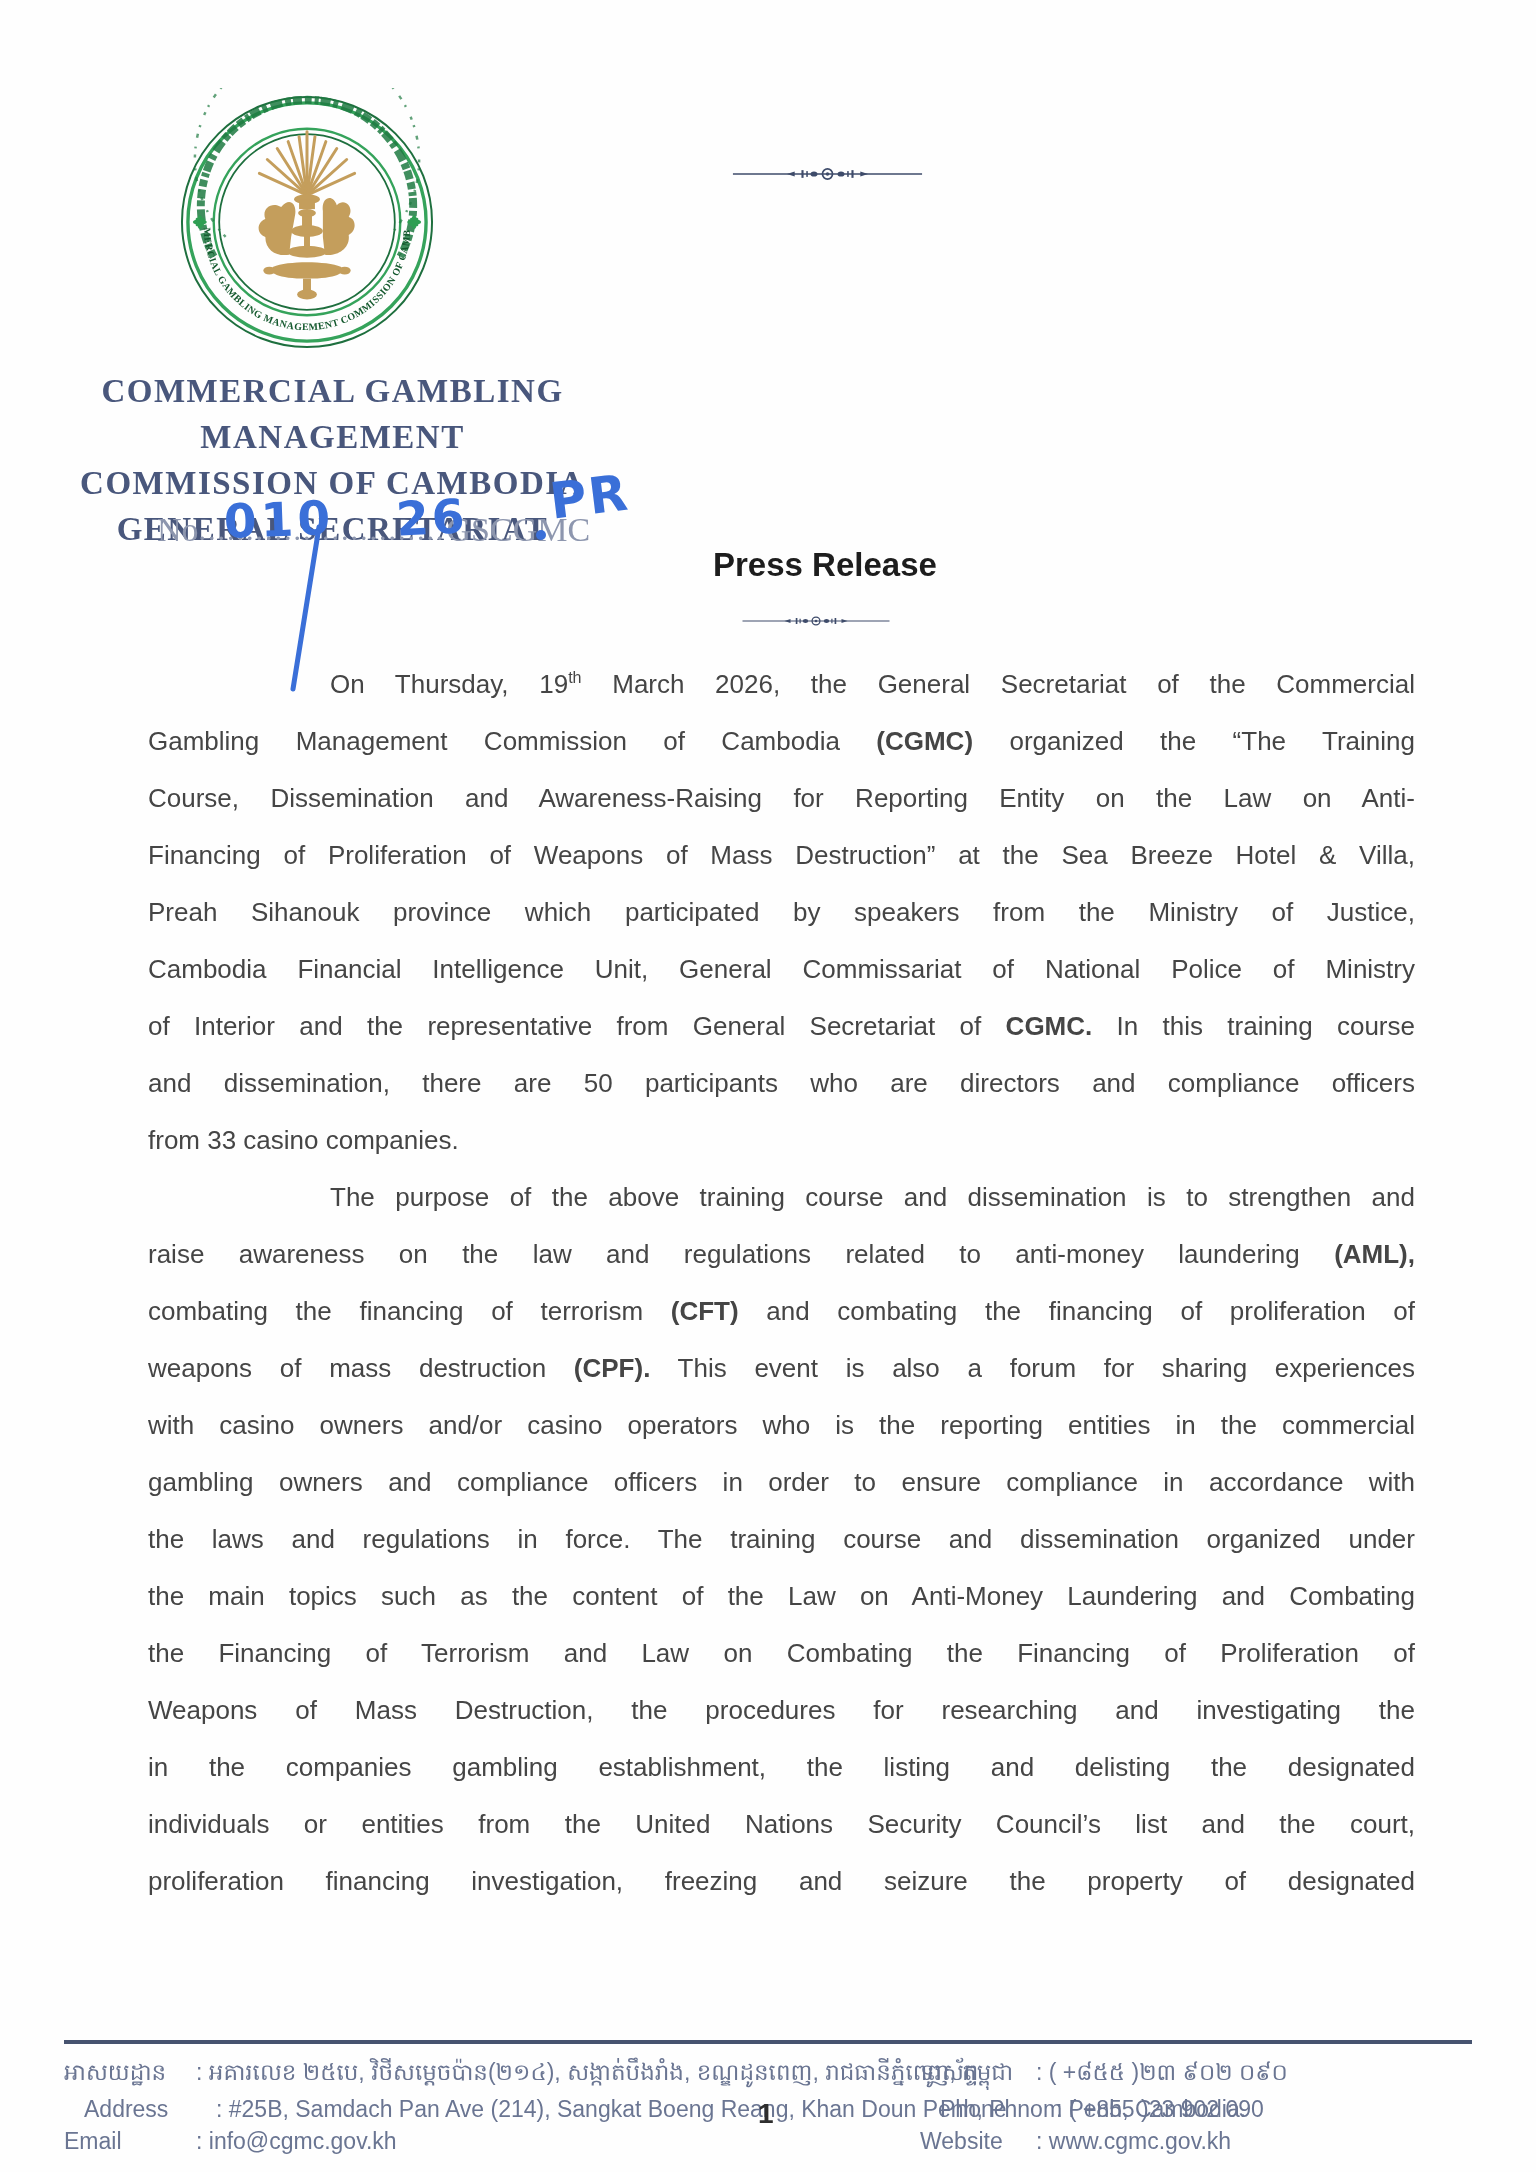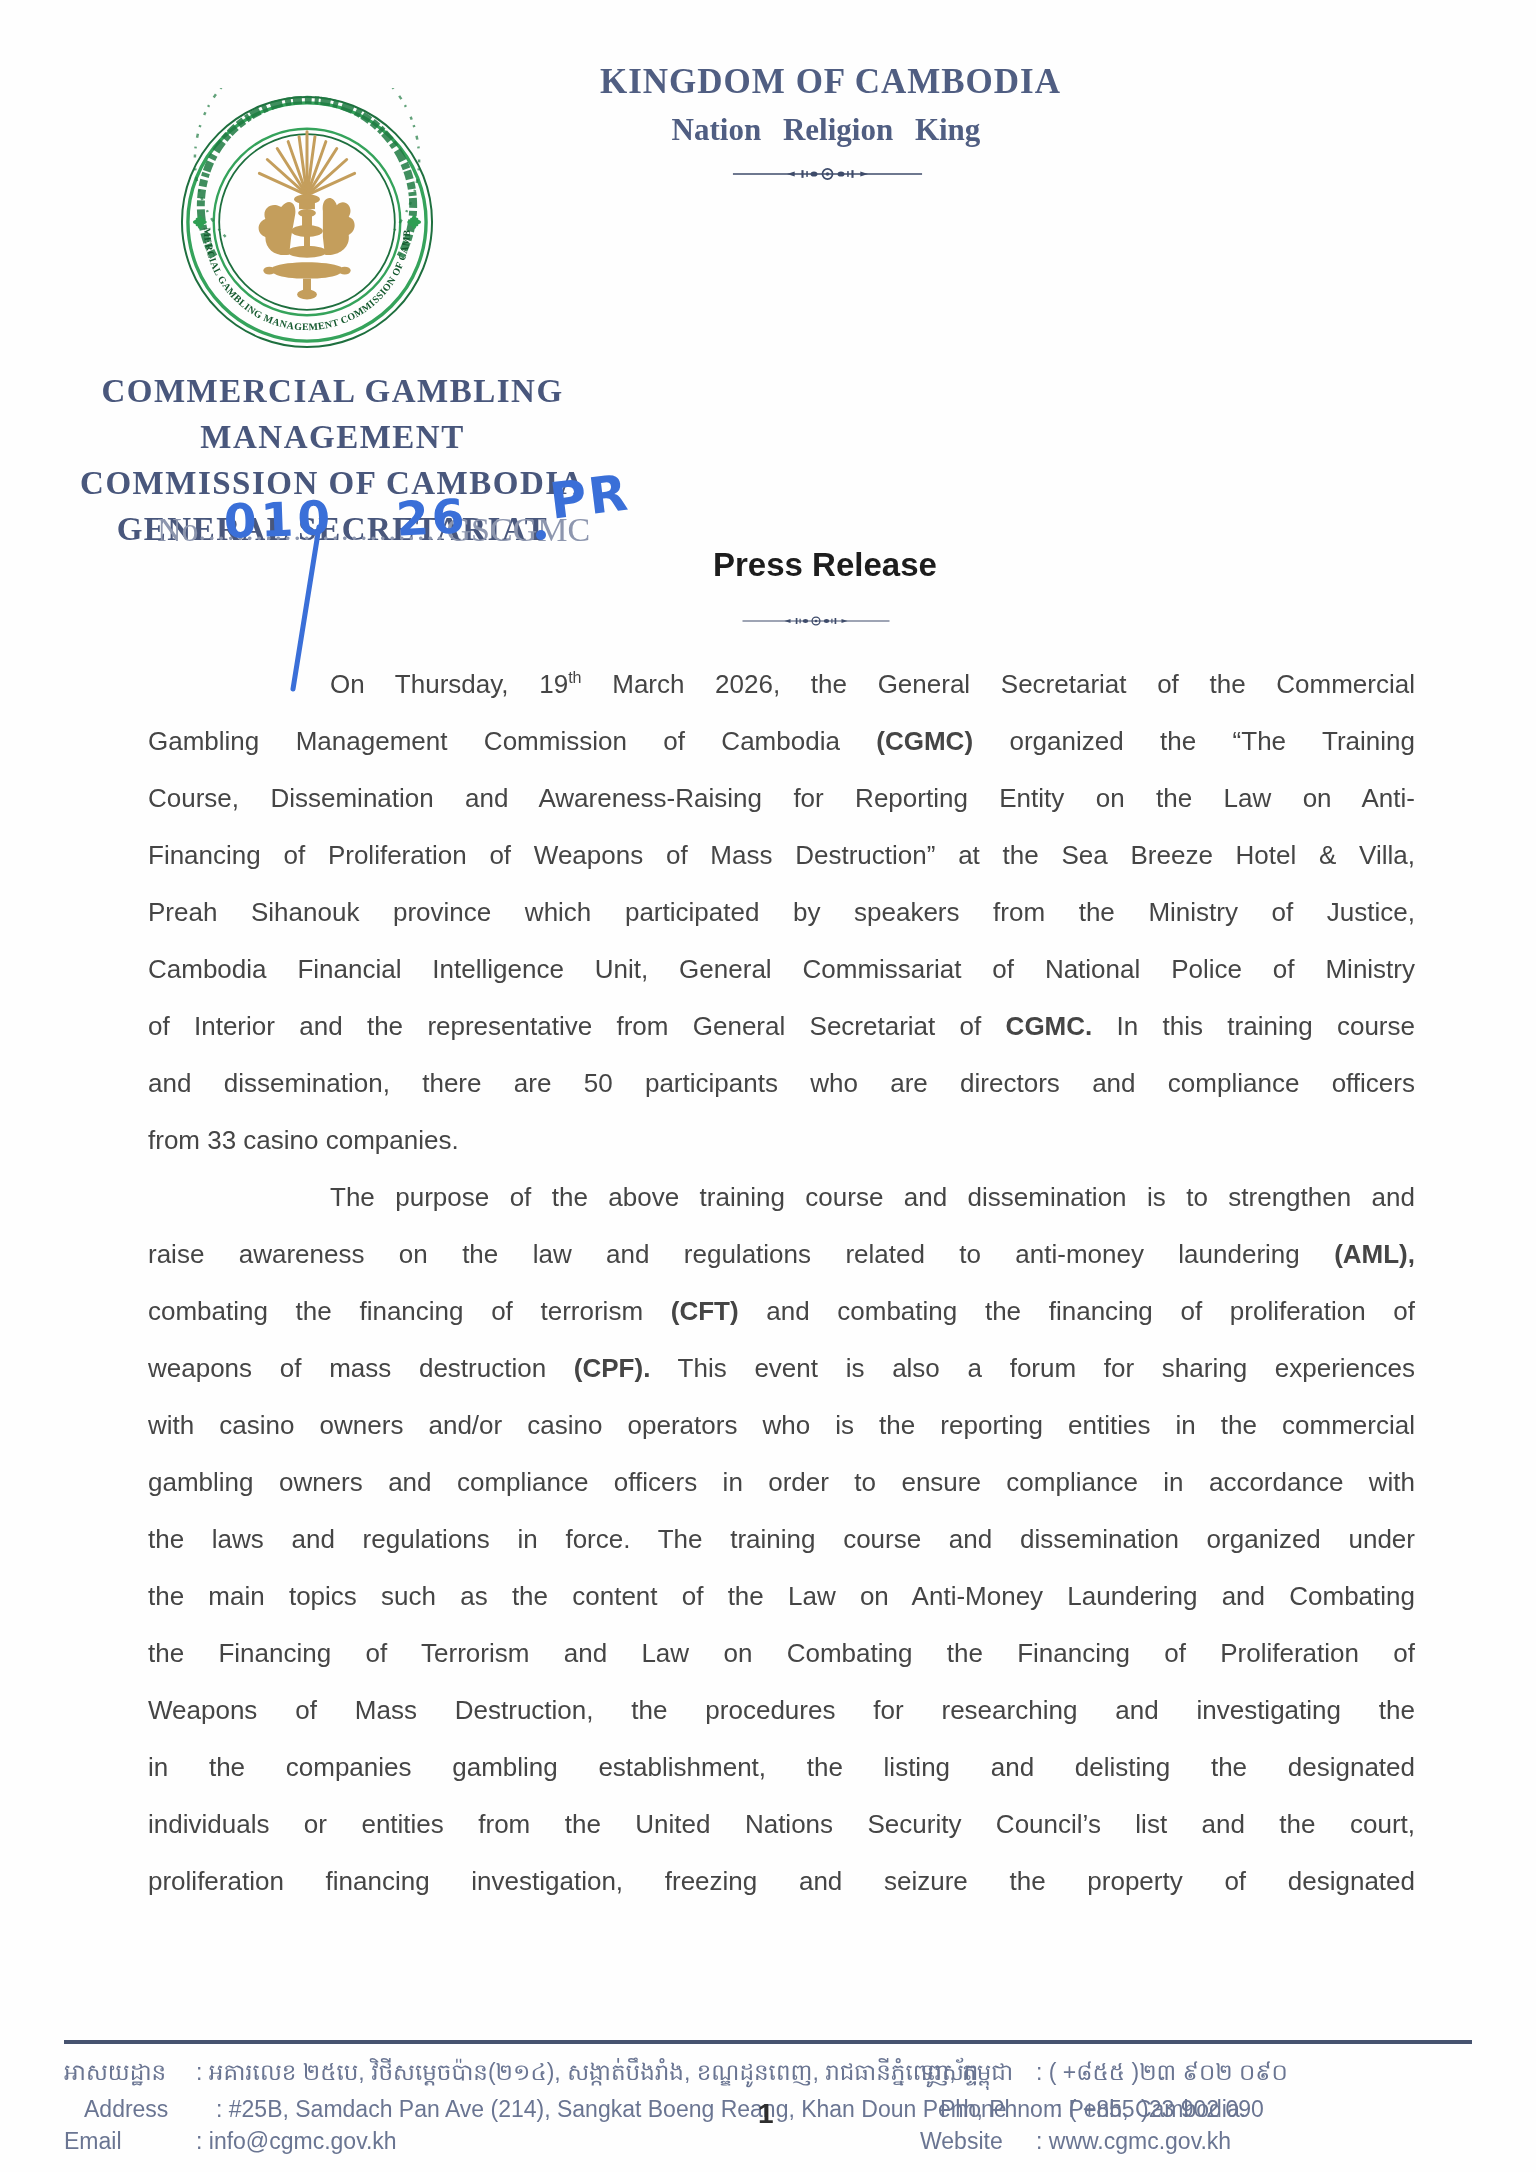--- a/index.html
+++ b/index.html
@@ -86,24 +86,20 @@
   .page-num{
     position:absolute;left:758px;top:2098px;
     color:#2e2e2e;font-size:28px;font-weight:bold;
   }
 </style>
 </head>
 <body>
 
 <div class="page">
 
-  <div class="nat-header">
-    <div class="kingdom">KINGDOM OF CAMBODIA</div>
-    <div class="motto">Nation Religion King</div>
-  </div>
 
   <svg class="orn orn-top" width="193" height="20" viewBox="0 0 200 20">
     <line x1="2" y1="10" x2="198" y2="10" stroke="#3e4b6a" stroke-width="1.4"></line>
     <circle class="ring" cx="100" cy="10" r="5.2" fill="none" stroke="#3e4b6a" stroke-width="1.8"></circle>
     <circle class="fl" cx="100" cy="10" r="1.8"></circle>
     <ellipse class="fl" cx="86" cy="10" rx="3.6" ry="2.7"></ellipse>
     <ellipse class="fl" cx="114" cy="10" rx="3.6" ry="2.7"></ellipse>
     <rect class="fl" x="73" y="6" width="2.2" height="8"></rect>
     <rect class="fl" x="78" y="7" width="1.6" height="6"></rect>
     <rect class="fl" x="124.8" y="6" width="2.2" height="8"></rect>

